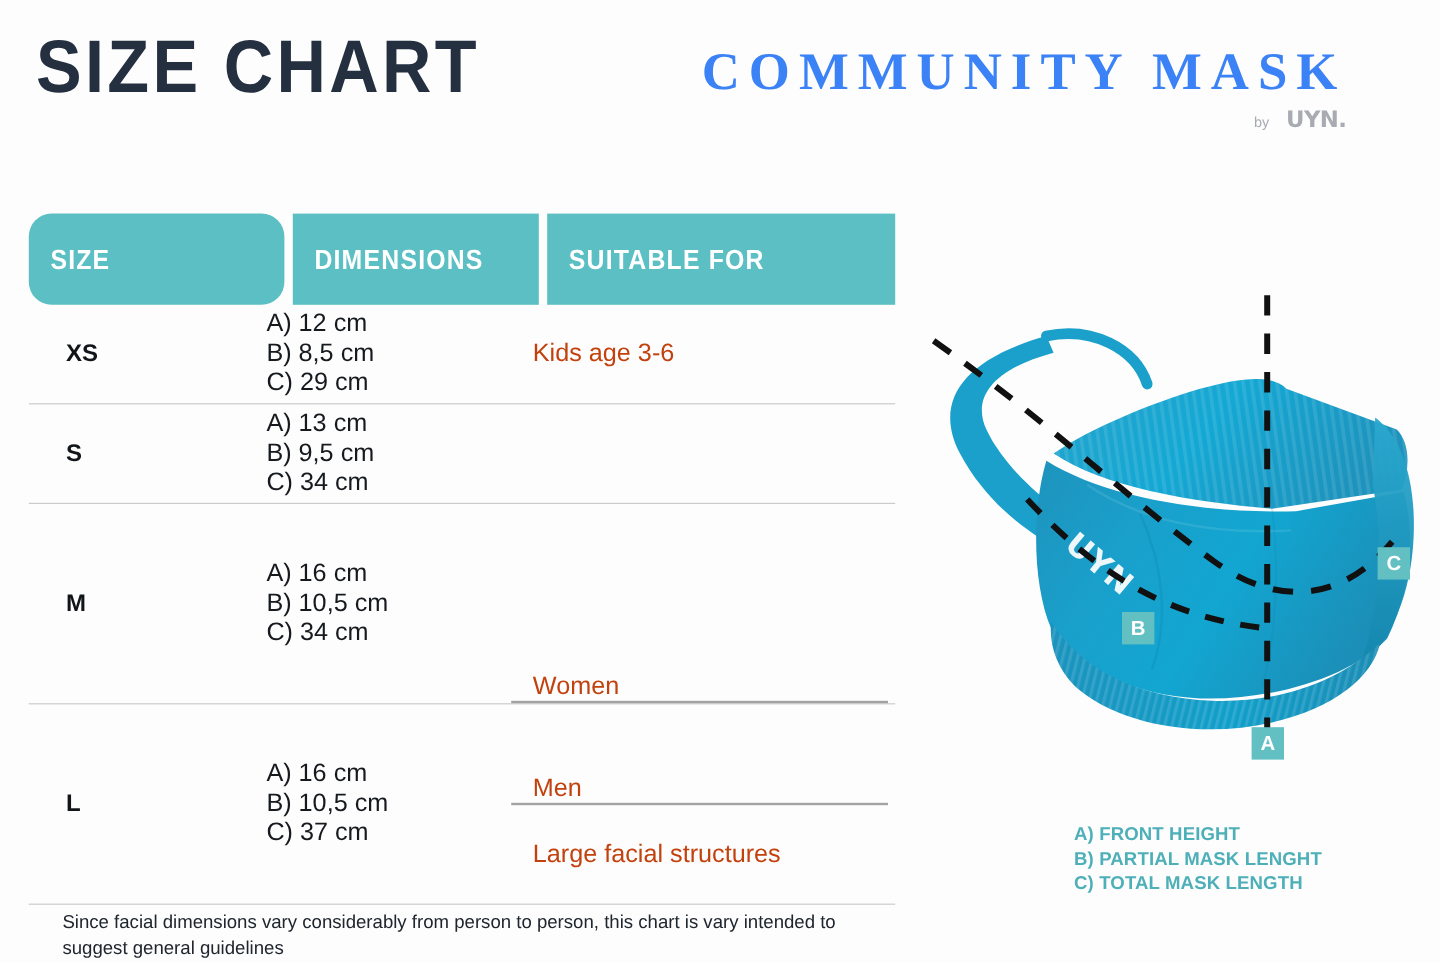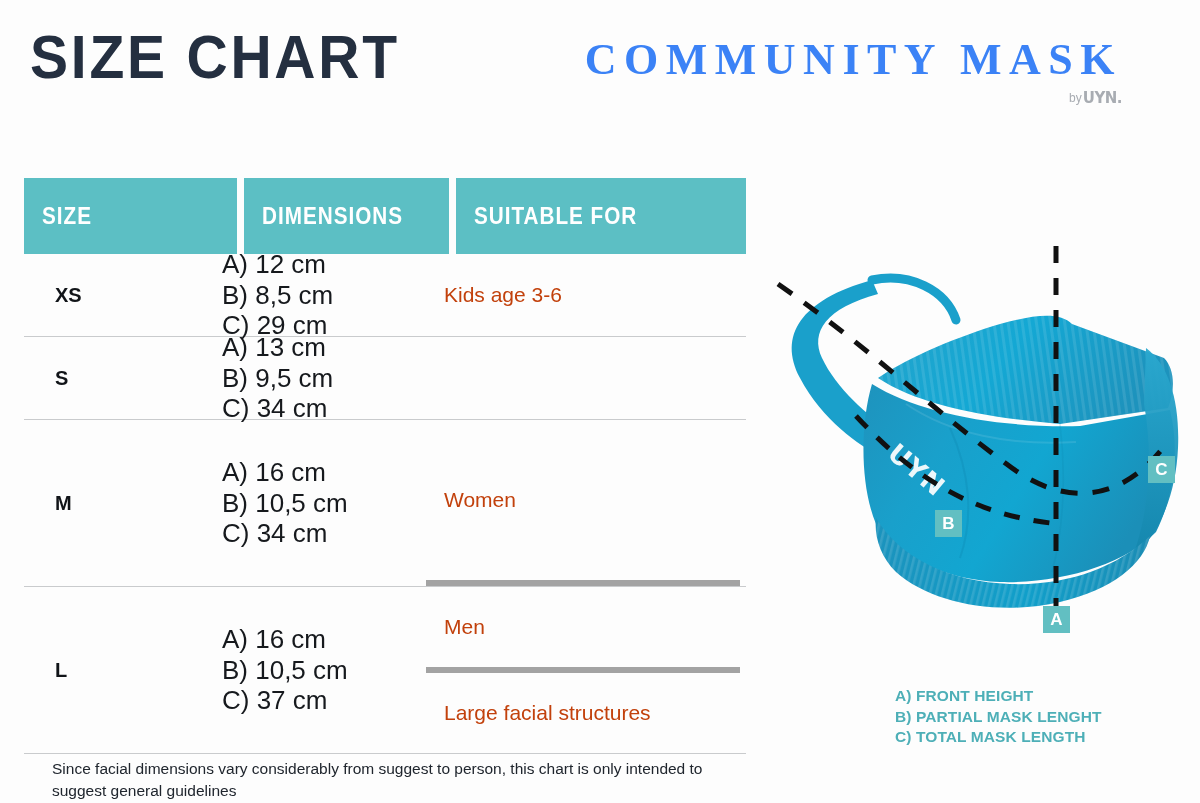--- a/index.html
+++ b/index.html
@@ -52,31 +52,31 @@
     color: #3b82f6;
     font-family: Liberation Serif, serif;
     line-height: 1;
     white-space: nowrap;
   }
   .brand-by {
     margin-top: 9px;
     display: flex;
     align-items: flex-end;
     justify-content: flex-end;
-    gap: 1px;
+    gap: 14px;
     line-height: 1;
   }
   .brand-by-word {
     font-size: 12px;
     color: #a8acb2;
     font-weight: 400;
     padding-bottom: 2px;
   }
   .brand-logo {
-    font-size: 15px;
+    font-size: 19px;
     font-weight: 700;
     color: #a8acb2;
     letter-spacing: -0.5px;
     font-family: "DejaVu Sans", sans-serif;
     line-height: 1;
   }
 
   
   .table-wrap {
     position: absolute;
@@ -100,21 +100,21 @@
   .th-label {
     color: #ffffff;
     font-size: 23px;
     font-weight: 700;
     letter-spacing: 1.1px;
     font-family: "Liberation Sans Narrow", "Liberation Sans", sans-serif;
     transform: scaleX(0.9);
     transform-origin: left center;
     white-space: nowrap;
   }
-  .th.col-size { width: 214px; }
+  .th.col-size { width: 214px; border-radius: 19px; }
   .th.col-dim  { width: 206px; }
   .th.col-suit { width: 292px; }
 
   .trow {
     display: flex;
     border-bottom: 1px solid #c9cbcd;
     box-sizing: border-box;
   }
   .trow:first-of-type { border-top: none; }
 
@@ -129,21 +129,21 @@
     color: #111418;
   }
   .cell-dim {
     width: 213px;
     display: flex;
     align-items: center;
     padding-left: 9px;
     box-sizing: border-box;
   }
   .dim-lines {
-    font-size: 26px;
+    font-size: 21px;
     line-height: 1.17;
     color: #16191d;
     white-space: pre-line;
   }
   .cell-suit {
     flex: 1;
     display: flex;
     flex-direction: column;
     justify-content: center;
     padding-left: 18px;
@@ -155,21 +155,21 @@
     color: #c2410c;
   }
   .cell-suit.split { justify-content: stretch; padding-left: 0; }
   .split-part {
     flex: 1;
     display: flex;
     align-items: center;
     padding-left: 18px;
     box-sizing: border-box;
   }
-  .split-part.top { border-bottom: 6px solid #a3a3a3; }
+  .split-part.top { border-bottom: 2px solid #a3a3a3; align-items: flex-end; }
 
   .row-xs { height: 83px; }
   .row-s  { height: 83px; }
   .row-m  { height: 167px; }
   .row-l  { height: 167px; }
 
   .table-note {
     position: absolute;
     left: 52px;
     top: 758px;
@@ -295,21 +295,21 @@
           <span class="suit-line">Men</span>
         </div>
         <div class="split-part">
           <span class="suit-line">Large facial structures</span>
         </div>
       </div>
     </div>
 
   </div>
 
-  <div class="table-note">Since facial dimensions vary considerably from suggest to person, this chart is only intended to suggest general guidelines</div>
+  <div class="table-note">Since facial dimensions vary considerably from person to person, this chart is vary intended to suggest general guidelines</div>
 
   <div class="mask-stage">
     <svg class="mask-svg" viewBox="0 0 430 430">
       <defs>
         <linearGradient id="gBody" x1="0" y1="0" x2="1" y2="0.4">
           <stop offset="0%" stop-color="#1e93bd"></stop>
           <stop offset="32%" stop-color="#19a0cb"></stop>
           <stop offset="62%" stop-color="#12a6d1"></stop>
           <stop offset="100%" stop-color="#1b8fb8"></stop>
         </linearGradient>

